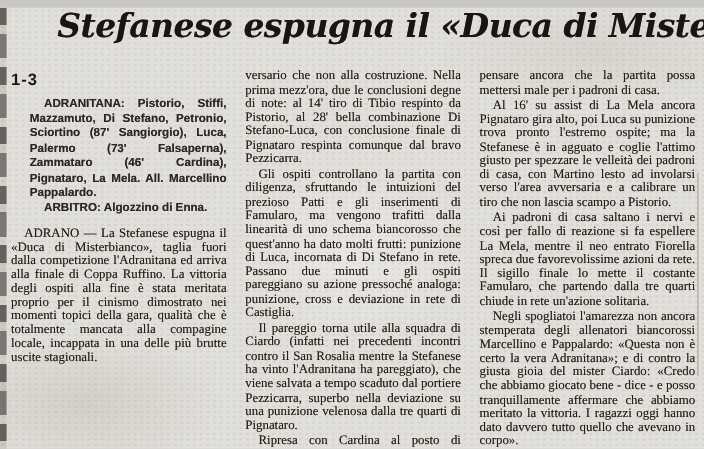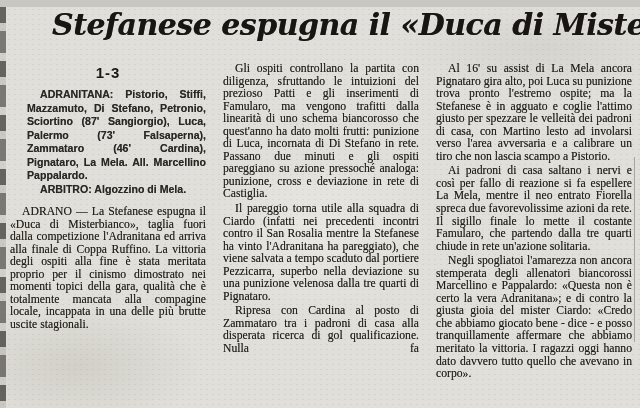--- a/index.html
+++ b/index.html
@@ -40,21 +40,20 @@
     white-space:nowrap;
     color:#181512;
     text-shadow:0 0 .5px rgba(0,0,0,.55);
   }
   .columns{
     position:absolute;left:10px;right:8px;top:56px;bottom:0;
     display:flex;gap:17px;
   }
   .col{flex:1 1 0;min-width:0;}
   .score{
-    text-align:center;
     font-family:"Liberation Sans",sans-serif;
     font-weight:bold;font-size:15px;
     margin:1px 0 7px 0;letter-spacing:1px;
     color:#1b1815;
   }
   .bold-block{
     font-family:"Liberation Sans",sans-serif;
     font-weight:bold;
     font-size:10.6px;line-height:13.5px;
     text-align:justify;text-indent:13px;
@@ -80,32 +79,34 @@
   <div class="edge-left"></div>
   <div class="edge-right"></div>
 
   <h1 class="headline">Stefanese espugna il «Duca di Misterbianco»</h1>
 
   <div class="columns">
 
     <div class="col">
       <div class="score">1-3</div>
       <p class="bold-block">ADRANITANA: Pistorio, Stiffi, Mazzamuto, Di Stefano, Petronio, Sciortino (87' Sangiorgio), Luca, Palermo (73' Falsaperna), Zammataro (46' Cardina), Pignataro, La Mela. All. Marcellino Pappalardo.</p>
-      <p class="bold-block">ARBITRO: Algozzino di Mela.</p>
+      <p class="bold-block">ARBITRO: Algozzino di Enna.</p>
       <p class="body-para first-break">ADRANO — La Stefanese espugna il «Duca di Misterbianco», taglia fuori dalla competizione l'Adranitana ed arriva alla finale di Coppa Ruffino. La vittoria degli ospiti alla fine è stata meritata proprio per il cinismo dimostrato nei momenti topici della gara, qualità che è totalmente mancata alla compagine locale, incappata in una delle più brutte uscite stagionali.</p>
 
     </div>
 
     <div class="col">
+      <p class="body-para no-indent">versario che non alla costruzione. Nella prima mezz'ora, due le conclusioni degne di note: al 14' tiro di Tibio respinto da Pistorio, al 28' bella combinazione Di Stefano-Luca, con conclusione finale di Pignataro respinta comunque dal bravo Pezzicarra.</p>
       <p class="body-para">Gli ospiti controllano la partita con diligenza, sfruttando le intuizioni del prezioso Patti e gli inserimenti di Famularo, ma vengono trafitti dalla linearità di uno schema biancorosso che quest'anno ha dato molti frutti: punizione di Luca, incornata di Di Stefano in rete. Passano due minuti e gli ospiti pareggiano su azione pressoché analoga: punizione, cross e deviazione in rete di Castiglia.</p>
       <p class="body-para">Il pareggio torna utile alla squadra di Ciardo (infatti nei precedenti incontri contro il San Rosalia mentre la Stefanese ha vinto l'Adranitana ha pareggiato), che viene salvata a tempo scaduto dal portiere Pezzicarra, superbo nella deviazione su una punizione velenosa dalla tre quarti di Pignataro.</p>
       <p class="body-para cont">Ripresa con Cardina al posto di Zammataro tra i padroni di casa alla disperata ricerca di gol qualificazione. Nulla fa</p>
     </div>
 
     <div class="col">
+      <p class="body-para no-indent">pensare ancora che la partita possa mettersi male per i padroni di casa.</p>
       <p class="body-para">Al 16' su assist di La Mela ancora Pignataro gira alto, poi Luca su punizione trova pronto l'estremo ospite; ma la Stefanese è in agguato e coglie l'attimo giusto per spezzare le velleità dei padroni di casa, con Martino lesto ad involarsi verso l'area avversaria e a calibrare un tiro che non lascia scampo a Pistorio.</p>
       <p class="body-para">Ai padroni di casa saltano i nervi e così per fallo di reazione si fa espellere La Mela, mentre il neo entrato Fiorella spreca due favorevolissime azioni da rete. Il sigillo finale lo mette il costante Famularo, che partendo dalla tre quarti chiude in rete un'azione solitaria.</p>
       <p class="body-para">Negli spogliatoi l'amarezza non ancora stemperata degli allenatori biancorossi Marcellino e Pappalardo: «Questa non è certo la vera Adranitana»; e di contro la giusta gioia del mister Ciardo: «Credo che abbiamo giocato bene - dice - e posso tranquillamente affermare che abbiamo meritato la vittoria. I ragazzi oggi hanno dato davvero tutto quello che avevano in corpo».</p>
 
     </div>
 
   </div>
 </div>
 
 </body></html>

